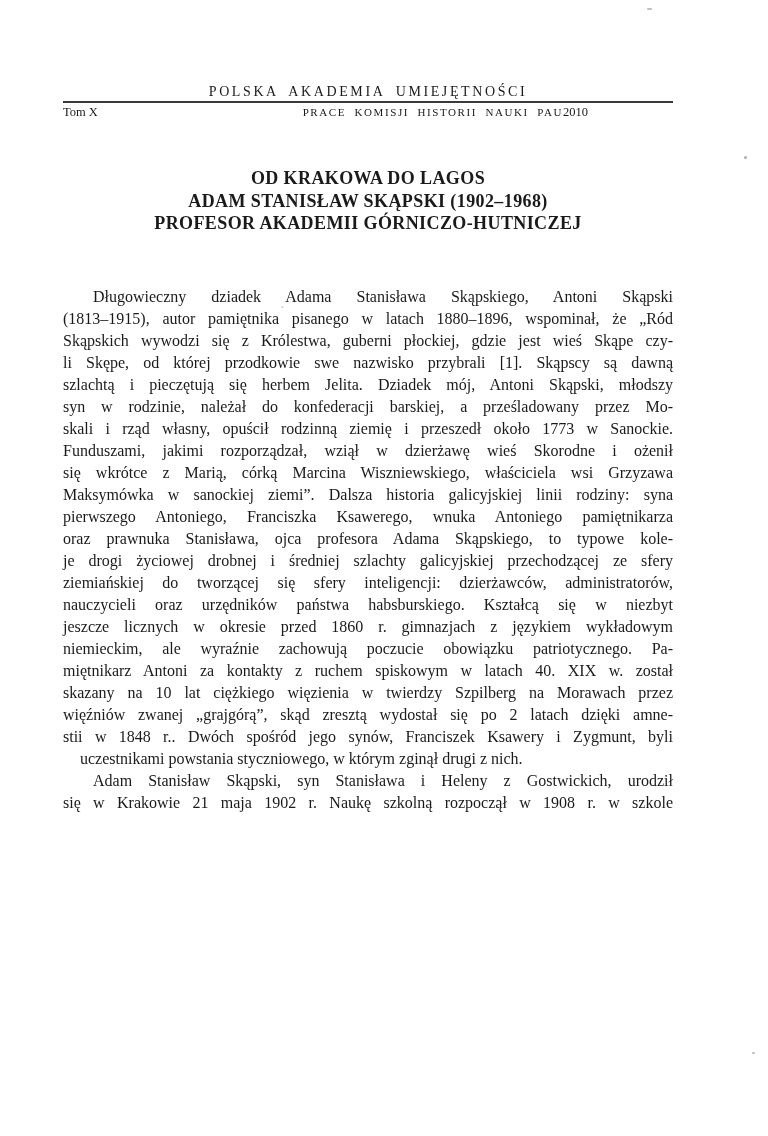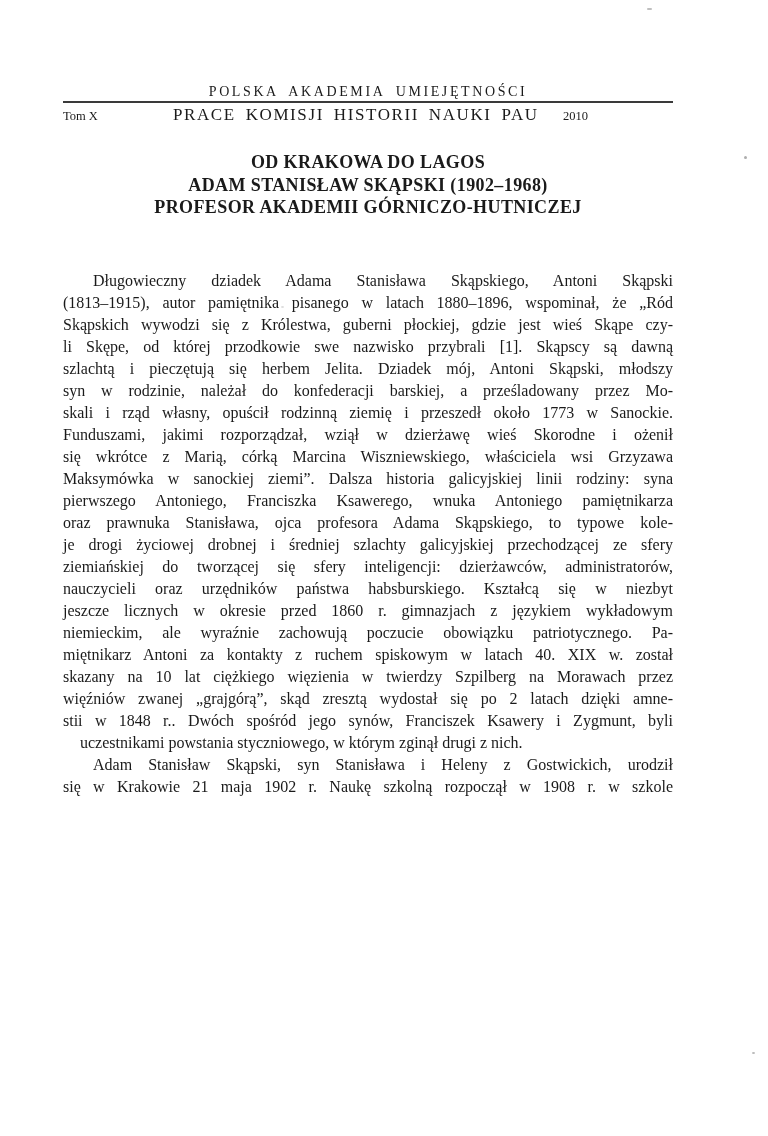--- a/index.html
+++ b/index.html
@@ -30,35 +30,35 @@
     border:0;border-top:2px solid var(--rule);
     margin-top:1px;height:0;
   }
   .header-row{
     display:flex;align-items:baseline;
     margin-top:2px;
     font-size:12.5px;
   }
   .header-row .vol{flex:0 0 110px;text-align:left;}
   .header-row .journal{
-    flex:1;text-align:left;
-    font-size:17px;letter-spacing:1.6px;word-spacing:4px;
+    flex:1;text-align:right;
+    font-size:11px;letter-spacing:1.6px;word-spacing:4px;
     white-space:nowrap;
   }
   .header-row .year{flex:0 0 110px;text-align:left;}
 
   
   .author{
     margin-top:173px;
     margin-left:12px;
     font-size:15px;
     letter-spacing:0.3px;
   }
   .title{
-    margin-top:26px;
+    margin-top:47px;
     text-align:center;
     font-weight:bold;
     font-size:18px;
     line-height:22.5px;
     letter-spacing:0.4px;
   }
 
   
   .body-text{
     margin-top:51px;

